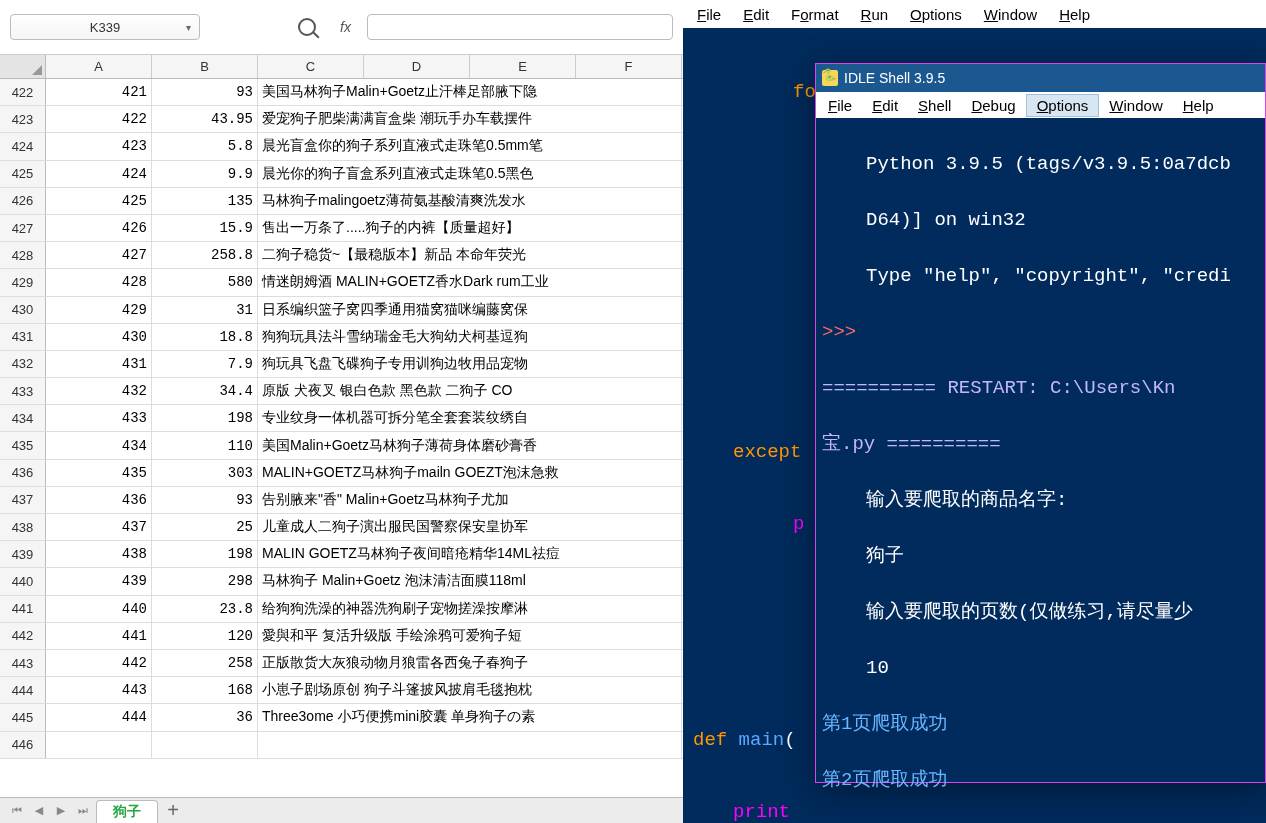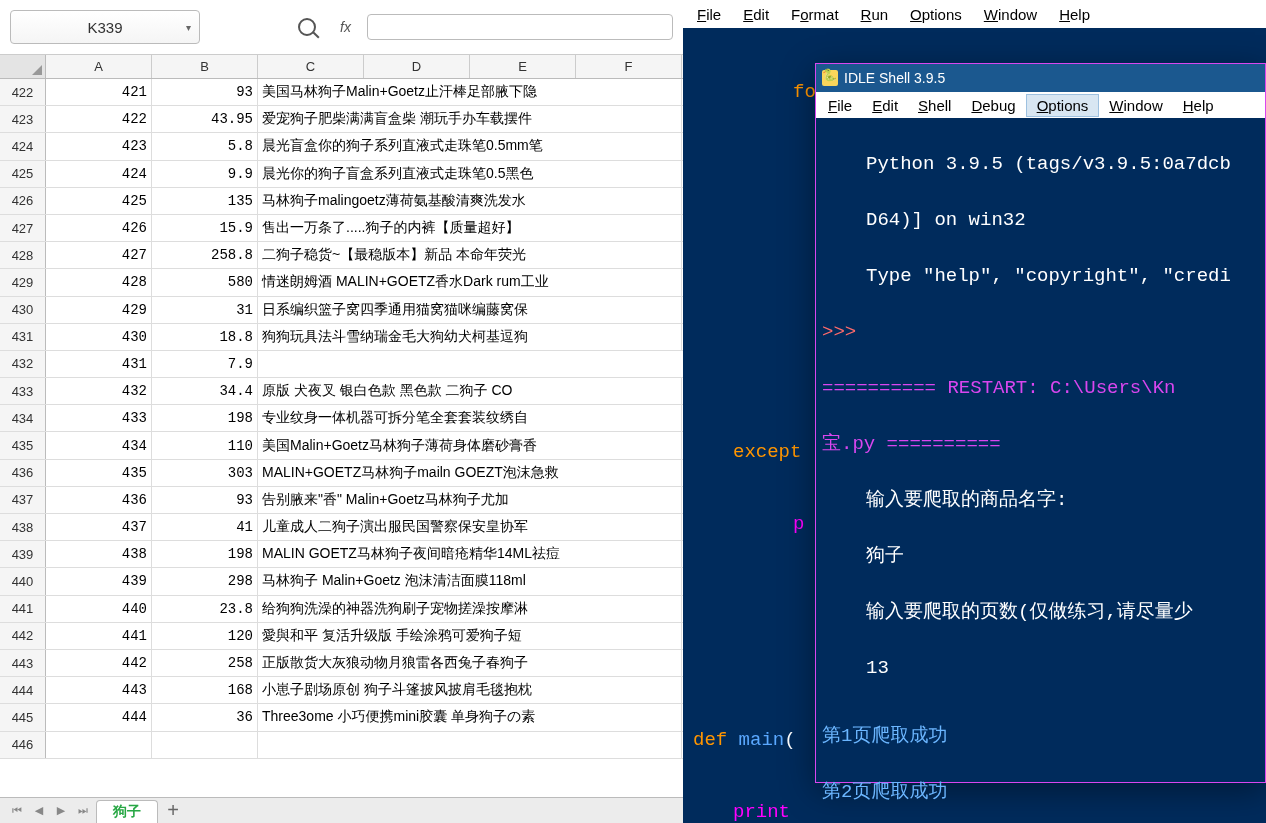--- a/index.html
+++ b/index.html
@@ -1,21 +1,21 @@
 <!DOCTYPE html>
 <html><head>
 <meta charset="utf-8">
 <style>
 * { margin: 0; padding: 0; box-sizing: border-box; }
 body { font-family: "Microsoft YaHei", SimSun, sans-serif; font-size: 14px; overflow: hidden; width: 1266px; height: 823px; position: relative; background: #fff; }
 
 
 .ss { position: absolute; left: 0; top: 0; width: 683px; height: 823px; background: #f0f0f0; display: flex; flex-direction: column; }
 .ss-toolbar { height: 55px; background: #fff; border-bottom: 1px solid #ccc; display: flex; align-items: center; padding: 0 10px; gap: 8px; }
-.namebox { width: 190px; height: 34px; border: 1px solid #bbb; border-radius: 4px; background: linear-gradient(#fff,#f5f5f5); display: flex; align-items: center; justify-content: center; font-size: 15px; color: #333; position: relative; }
+.namebox { width: 190px; height: 26px; border: 1px solid #bbb; border-radius: 4px; background: linear-gradient(#fff,#f5f5f5); display: flex; align-items: center; justify-content: center; font-size: 13px; color: #333; position: relative; }
 .namebox::after { content: "▾"; position: absolute; right: 8px; color: #666; font-size: 10px; }
 .zoom-icon { width: 18px; height: 18px; border: 2px solid #555; border-radius: 50%; position: relative; margin: 0 8px 0 90px; }
 .zoom-icon::after { content: ""; position: absolute; width: 8px; height: 2px; background: #555; right: -6px; bottom: -2px; transform: rotate(45deg); }
 .fx-label { font-style: italic; color: #555; font-size: 14px; margin: 0 8px; }
 .formula-input { flex: 1; height: 26px; border: 1px solid #bbb; border-radius: 4px; background: #fff; padding: 0 6px; }
 
 .ss-grid-wrap { flex: 1; overflow: hidden; background: #fff; position: relative; }
 .ss-hdr-row { display: flex; height: 24px; background: #f5f5f5; border-bottom: 1px solid #bbb; }
 .ss-corner { width: 46px; background: #e4e4e4; border-right: 1px solid #bbb; position: relative; }
 .ss-corner::after { content: ""; position: absolute; right: 3px; bottom: 3px; border-left: 10px solid transparent; border-bottom: 10px solid #999; }
@@ -50,21 +50,21 @@
 
 .shell { position: absolute; left: 815px; top: 63px; width: 451px; height: 720px; background: #002b5c; border: 1px solid #d946ef; box-shadow: 0 8px 32px rgba(0,0,0,0.4); font-family: "Consolas","Courier New",monospace; font-size: 19px; color: #fff; }
 .shell-title { height: 28px; background: #1b588f; display: flex; align-items: center; padding: 0 6px; gap: 6px; font-family: "Segoe UI",sans-serif; font-size: 14px; }
 .shell-icon { width: 16px; height: 16px; background: #f9d65b; border-radius: 2px; position: relative; }
 .shell-icon::after { content:"🐍"; font-size:12px; position:absolute; left:0; top:-2px; }
 .shell-menu { height: 26px; background: #fff; color: #000; display: flex; align-items: center; padding: 0 2px; font-family: "Segoe UI",sans-serif; font-size: 15px; }
 .shell-menu span { padding: 2px 10px; cursor: pointer; }
 .shell-menu span.sel { background: #d8e6f2; border: 1px solid #9ec1e0; }
 .shell-body { padding: 4px 6px; white-space: pre-wrap; line-height: 28px; overflow: hidden; }
 .shell-body .prompt { color: #ff6b6b; }
-.shell-body .restart { color: #d946ef; }
+.shell-body .restart { color: #c4b5fd; }
 .shell-body .inp { color: #fff; margin-left: 44px; }
 .shell-body .out { color: #6bb6ff; }
 </style>
 </head>
 <body>
 
 <div class="ss">
   <div class="ss-toolbar">
     <div class="namebox">K339</div>
     <div class="zoom-icon"></div>
@@ -139,20 +139,21 @@
         <div class="ss-row">
           <div class="ss-rowhdr">431</div>
           <div class="ss-cell num">430</div>
           <div class="ss-cell num">18.8</div>
           <div class="ss-cell text wide">狗狗玩具法斗雪纳瑞金毛大狗幼犬柯基逗狗</div>
         </div>
         <div class="ss-row">
           <div class="ss-rowhdr">432</div>
           <div class="ss-cell num">431</div>
           <div class="ss-cell num">7.9</div>
+          <div class="ss-cell text wide">狗玩具飞盘飞碟狗子专用训狗边牧用品宠物</div>
         </div>
         <div class="ss-row">
           <div class="ss-rowhdr">433</div>
           <div class="ss-cell num">432</div>
           <div class="ss-cell num">34.4</div>
           <div class="ss-cell text wide">原版 犬夜叉  银白色款 黑色款 二狗子 CO</div>
         </div>
         <div class="ss-row">
           <div class="ss-rowhdr">434</div>
           <div class="ss-cell num">433</div>
@@ -173,21 +174,21 @@
         </div>
         <div class="ss-row">
           <div class="ss-rowhdr">437</div>
           <div class="ss-cell num">436</div>
           <div class="ss-cell num">93</div>
           <div class="ss-cell text wide">告别腋来"香" Malin+Goetz马林狗子尤加</div>
         </div>
         <div class="ss-row">
           <div class="ss-rowhdr">438</div>
           <div class="ss-cell num">437</div>
-          <div class="ss-cell num">41</div>
+          <div class="ss-cell num">25</div>
           <div class="ss-cell text wide">儿童成人二狗子演出服民国警察保安皇协军</div>
         </div>
         <div class="ss-row">
           <div class="ss-rowhdr">439</div>
           <div class="ss-cell num">438</div>
           <div class="ss-cell num">198</div>
           <div class="ss-cell text wide">MALIN GOETZ马林狗子夜间暗疮精华14ML祛痘</div>
         </div>
         <div class="ss-row">
           <div class="ss-rowhdr">440</div>
@@ -301,22 +302,22 @@
   <div class="shell-body">
 <span class="inp" style="display: block;">Python 3.9.5 (tags/v3.9.5:0a7dcb</span>
 <span class="inp" style="display: block;">D64)] on win32</span>
 <span class="inp" style="display: block;">Type "help", "copyright", "credi</span>
 <span class="prompt" style="display: block;">&gt;&gt;&gt; </span>
 <span class="restart" style="display: block;">========== RESTART: C:\Users\Kn</span>
 <span class="restart" style="display: block;">宝.py ==========</span>
 <span class="inp" style="display: block;">输入要爬取的商品名字:</span>
 <span class="inp" style="display: block;">狗子</span>
 <span class="inp" style="display: block;">输入要爬取的页数(仅做练习,请尽量少</span>
-<span class="inp" style="display: block;">13</span>
-<span class="out" style="display: block; margin-top: 12px;">第1页爬取成功</span>
+<span class="inp" style="display: block;">10</span>
+<span class="out" style="display: block;">第1页爬取成功</span>
 <span class="out" style="display: block;">第2页爬取成功</span>
 <span class="out" style="display: block;">第3页爬取成功</span>
 
 
 
 
 
 
 
 

